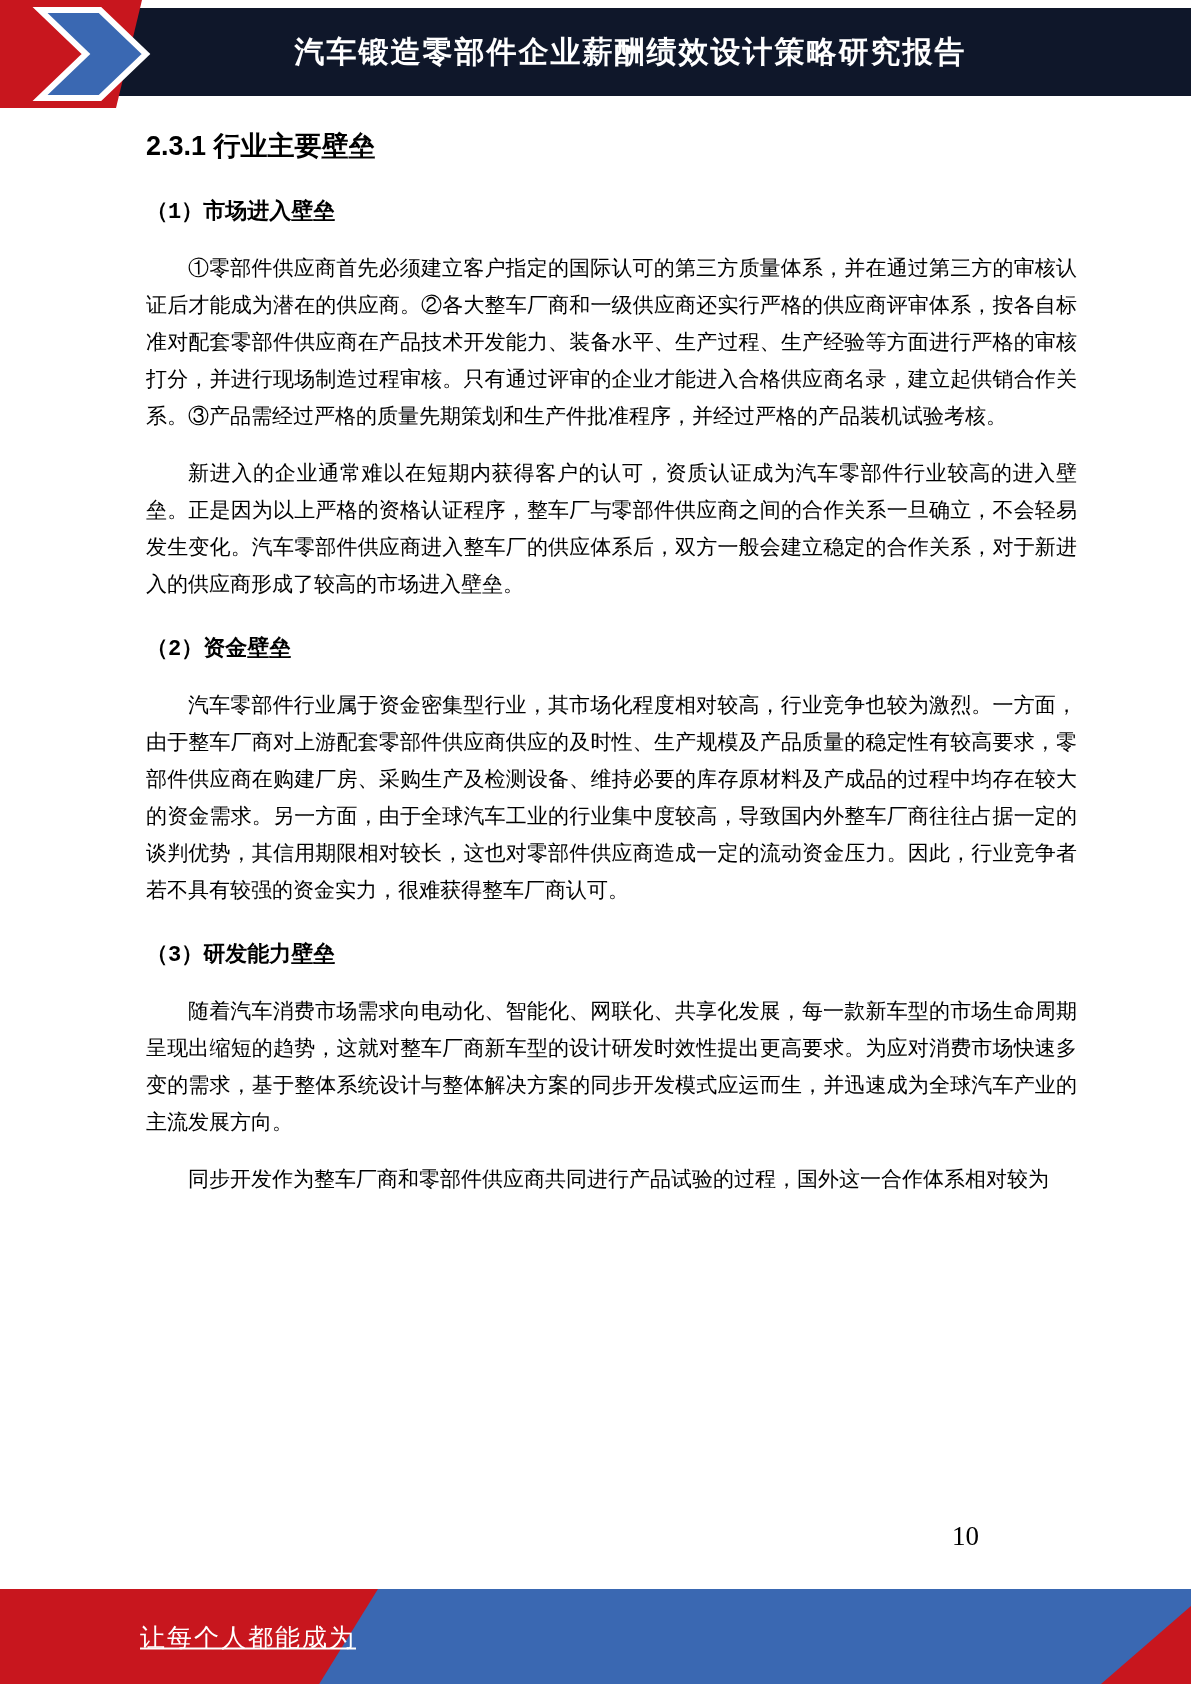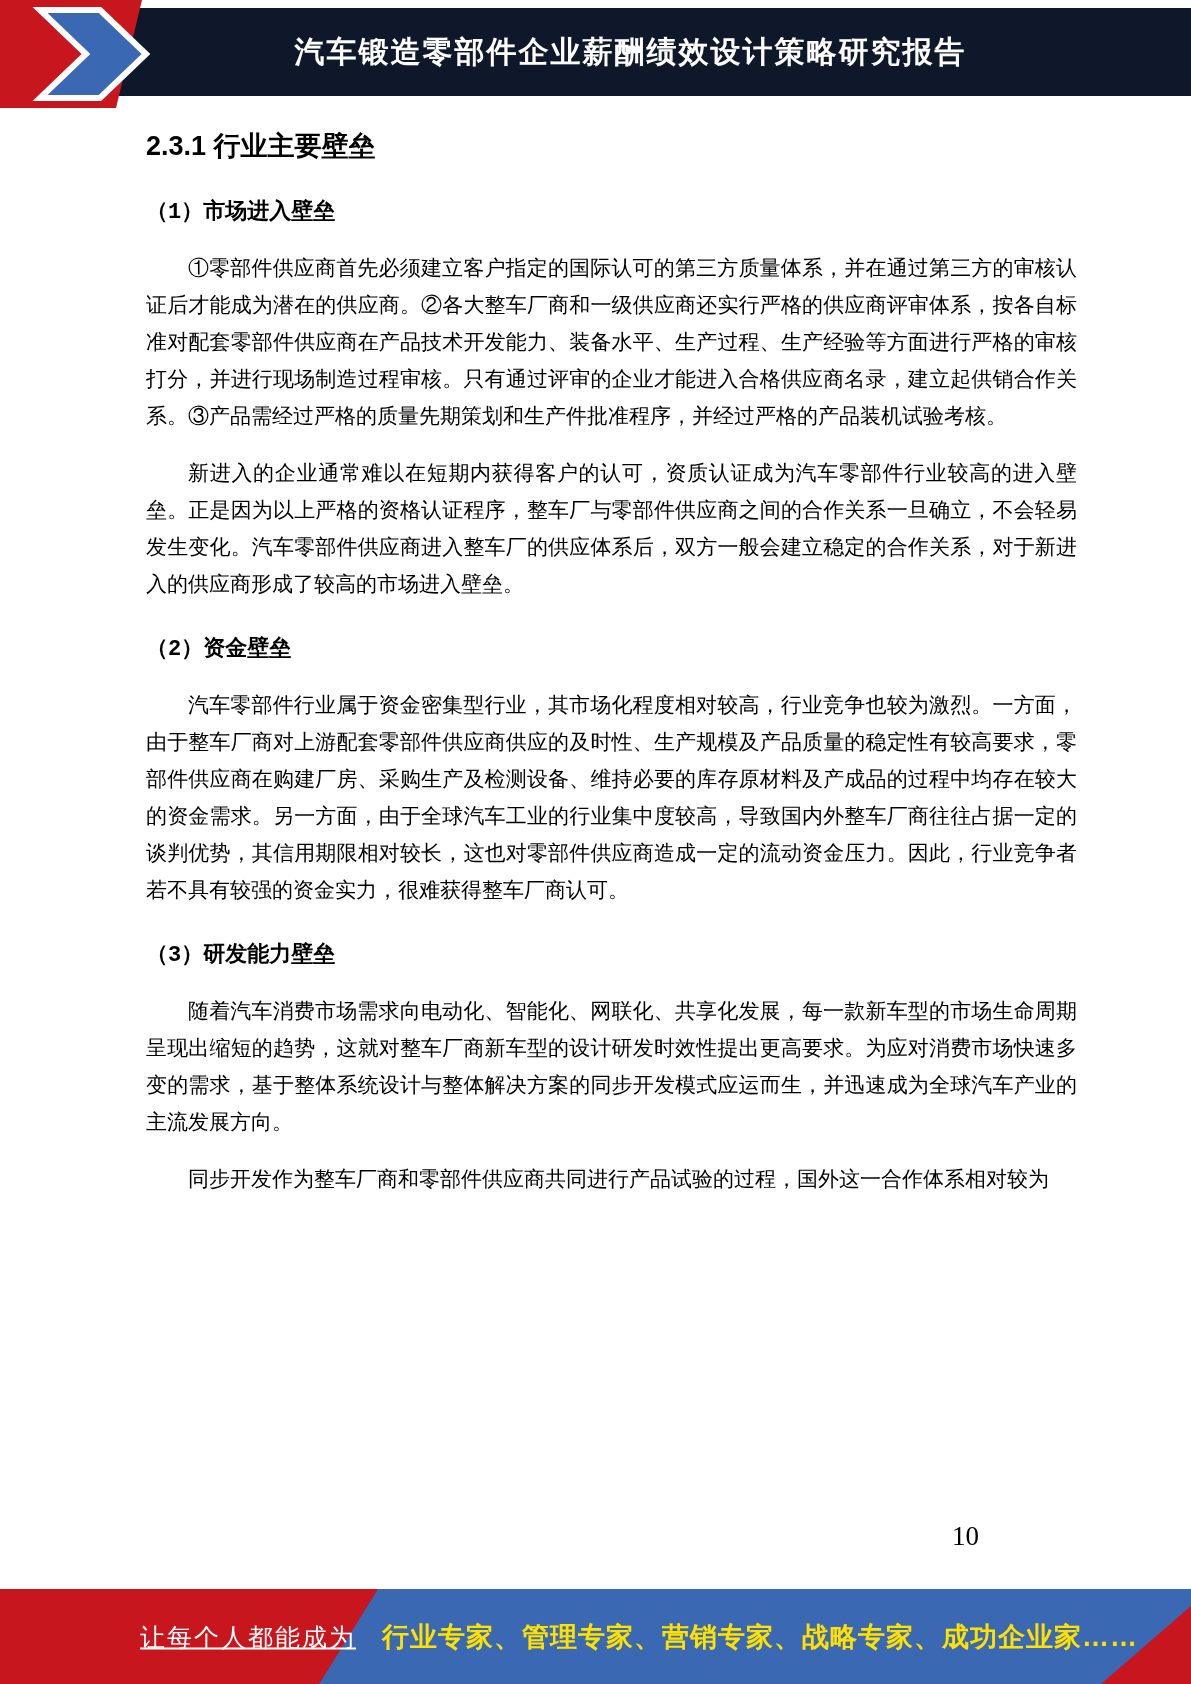--- a/index.html
+++ b/index.html
@@ -163,17 +163,16 @@
     <p class="para">随着汽车消费市场需求向电动化、智能化、网联化、共享化发展，每一款新车型的市场生命周期呈现出缩短的趋势，这就对整车厂商新车型的设计研发时效性提出更高要求。为应对消费市场快速多变的需求，基于整体系统设计与整体解决方案的同步开发模式应运而生，并迅速成为全球汽车产业的主流发展方向。</p>
     <p class="para">同步开发作为整车厂商和零部件供应商共同进行产品试验的过程，国外这一合作体系相对较为</p>
   </div>
 
   <div class="page-number">10</div>
 
   <div class="footer">
     <div class="footer-blue"></div>
     <div class="footer-red"></div>
     <div class="footer-left-text">让每个人都能成为</div>
-    <div class="footer-right-text">行业专家、管理专家、营销专家、战略专家、成功企业家……</div>
     <div class="footer-corner"></div>
   </div>
 
 </div>
 
 </body></html>

